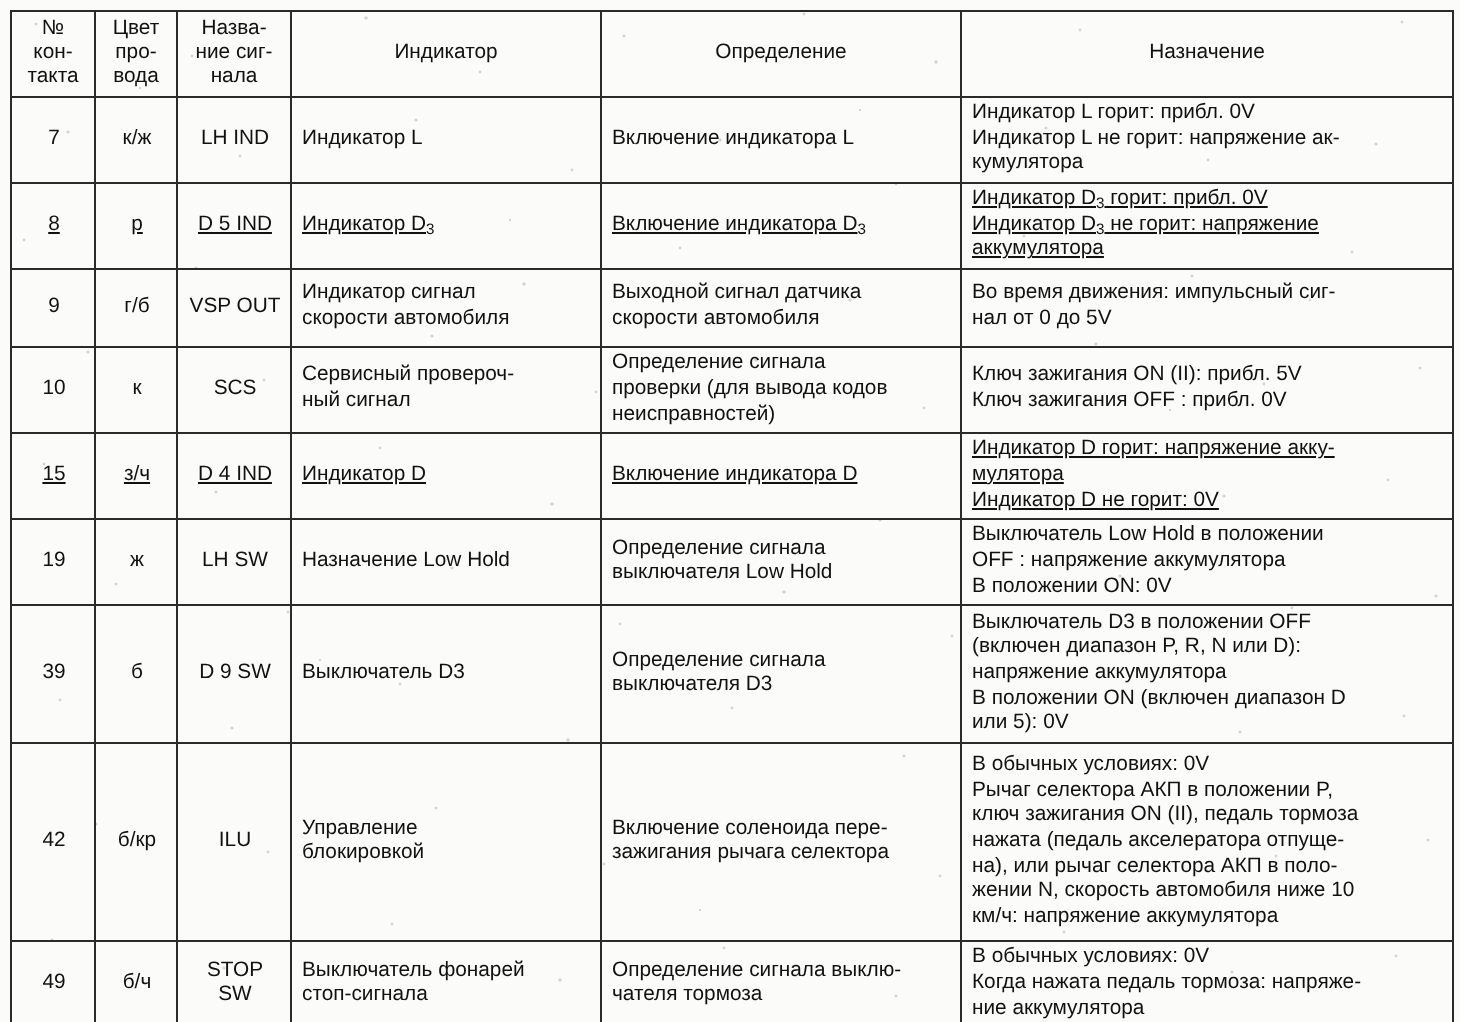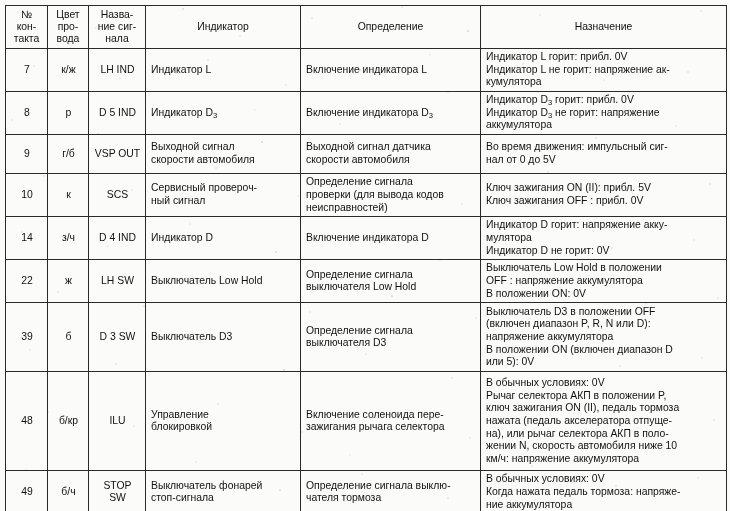--- a/index.html
+++ b/index.html
@@ -69,24 +69,24 @@
     line-height: 1.18;
   }
   td.num-cell, td.color-cell, td.sig-cell {
     text-align: center;
   }
   .nowrapish { white-space: pre-line; }
   sub { font-size: 7.6px; vertical-align: baseline; position: relative; top: 2px; }
 
   
   tr.r7  td { height: 41px; }
-  tr.r8  td { height: 38px; }
+  tr.r8  td { height: 38px; text-decoration: underline; }
   tr.r9  td { height: 38px; }
   tr.r10 td { height: 40px; }
-  tr.r14 td { height: 42px; }
+  tr.r14 td { height: 42px; text-decoration: underline; }
   tr.r22 td { height: 38px; }
   tr.r23 td { height: 68px; }
   tr.r28 td { height: 98px; }
   tr.r32 td { height: 38px; }
 </style>
 </head>
 <body>
 
 <div id="paper"></div>
 <svg id="speckle" xmlns="http://www.w3.org/2000/svg" width="730" height="511" aria-hidden="true">
@@ -276,21 +276,21 @@
         <td class="num-cell">
             <div class="cellpad">9</div>
           </td>
         <td class="color-cell">
             <div class="cellpad">г/б</div>
           </td>
         <td class="sig-cell">
             <div class="cellpad">VSP OUT</div>
           </td>
         <td>
-            <div class="cellpad nowrapish">Выходной сигнал
+            <div class="cellpad nowrapish">Индикатор сигнал
 скорости автомобиля</div>
           </td>
         <td>
             <div class="cellpad nowrapish">Выходной сигнал датчика
 скорости автомобиля</div>
           </td>
         <td>
             <div class="cellpad nowrapish">Во время движения: импульсный сиг-
 нал от 0 до 5V</div>
           </td>
@@ -316,21 +316,21 @@
 неисправностей)</div>
           </td>
         <td>
             <div class="cellpad nowrapish">Ключ зажигания ON (II): прибл. 5V
 Ключ зажигания OFF : прибл. 0V</div>
           </td>
       </tr>
 
       <tr class="r14">
         <td class="num-cell">
-            <div class="cellpad">14</div>
+            <div class="cellpad">15</div>
           </td>
         <td class="color-cell">
             <div class="cellpad">з/ч</div>
           </td>
         <td class="sig-cell">
             <div class="cellpad">D 4 IND</div>
           </td>
         <td>
             <div class="cellpad nowrapish">Индикатор D</div>
           </td>
@@ -339,71 +339,71 @@
           </td>
         <td>
             <div class="cellpad nowrapish">Индикатор D горит: напряжение акку-
 мулятора
 Индикатор D не горит: 0V</div>
           </td>
       </tr>
 
       <tr class="r22">
         <td class="num-cell">
-            <div class="cellpad">22</div>
+            <div class="cellpad">19</div>
           </td>
         <td class="color-cell">
             <div class="cellpad">ж</div>
           </td>
         <td class="sig-cell">
             <div class="cellpad">LH SW</div>
           </td>
         <td>
-            <div class="cellpad nowrapish">Выключатель Low Hold</div>
+            <div class="cellpad nowrapish">Назначение Low Hold</div>
           </td>
         <td>
             <div class="cellpad nowrapish">Определение сигнала
 выключателя Low Hold</div>
           </td>
         <td>
             <div class="cellpad nowrapish">Выключатель Low Hold в положении
 OFF : напряжение аккумулятора
 В положении ON: 0V</div>
           </td>
       </tr>
 
       <tr class="r23">
         <td class="num-cell">
             <div class="cellpad">39</div>
           </td>
         <td class="color-cell">
             <div class="cellpad">б</div>
           </td>
         <td class="sig-cell">
-            <div class="cellpad">D 3 SW</div>
+            <div class="cellpad">D 9 SW</div>
           </td>
         <td>
             <div class="cellpad nowrapish">Выключатель D3</div>
           </td>
         <td>
             <div class="cellpad nowrapish">Определение сигнала
 выключателя D3</div>
           </td>
         <td>
             <div class="cellpad nowrapish">Выключатель D3 в положении OFF
 (включен диапазон P, R, N или D):
 напряжение аккумулятора
 В положении ON (включен диапазон D
 или 5): 0V</div>
           </td>
       </tr>
 
       <tr class="r28">
         <td class="num-cell">
-            <div class="cellpad">48</div>
+            <div class="cellpad">42</div>
           </td>
         <td class="color-cell">
             <div class="cellpad">б/кр</div>
           </td>
         <td class="sig-cell">
             <div class="cellpad">ILU</div>
           </td>
         <td>
             <div class="cellpad nowrapish">Управление
 блокировкой</div>

